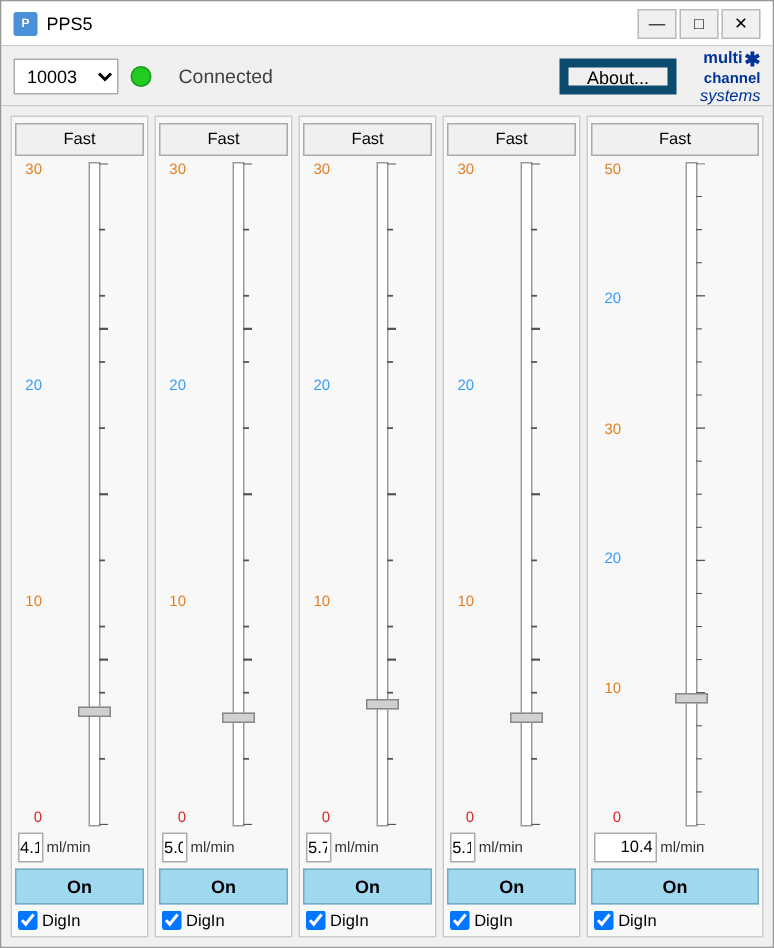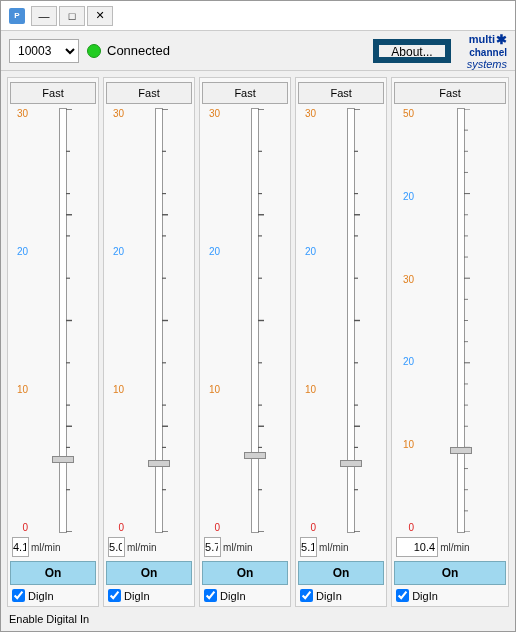--- a/index.html
+++ b/index.html
@@ -97,21 +97,22 @@
     .green-dot {
       width: 14px;
       height: 14px;
       background: #22cc22;
       border-radius: 50%;
       border: 1px solid #199919;
     }
 
     .status-text {
       font-size: 13px;
-      color: #000000;
+      color: #404040;
+      margin-left: 12px;
     }
 
     .spacer { flex: 1; }
 
     .about-btn {
       height: 24px;
       padding: 0 12px;
       background: #f0f0f0;
       border: 6px solid #0c4a6e;
       cursor: pointer;
@@ -281,20 +282,21 @@
   </style>
 </head>
 <body>
 
 <div class="window">
 
   <div class="title-bar">
     <div class="title-bar-icon">
       <span style="font-size:8px;font-weight:bold;">P</span>
     </div>
+    <span class="title-bar-text">PPS5</span>
     <div class="title-bar-buttons">
       <button class="title-bar-btn">—</button>
       <button class="title-bar-btn">□</button>
       <button class="title-bar-btn">✕</button>
     </div>
   </div>
 
   <div class="toolbar">
     <select class="port-select">
       <option>10003</option>
@@ -532,18 +534,15 @@
         </div>
         <button class="on-btn">On</button>
         <div class="digin-row">
           <input type="checkbox" checked="" class="digin-check" style="">
           <span class="digin-label">DigIn</span>
         </div>
       </div>
 
     </div>
 
-    <div style="display:flex;align-items:center;gap:4px;margin-top:2px;">
-      <span class="enable-digin-label">Enable Digital In</span>
-    </div>
 
   </div>
 </div>
 
 </body></html>

